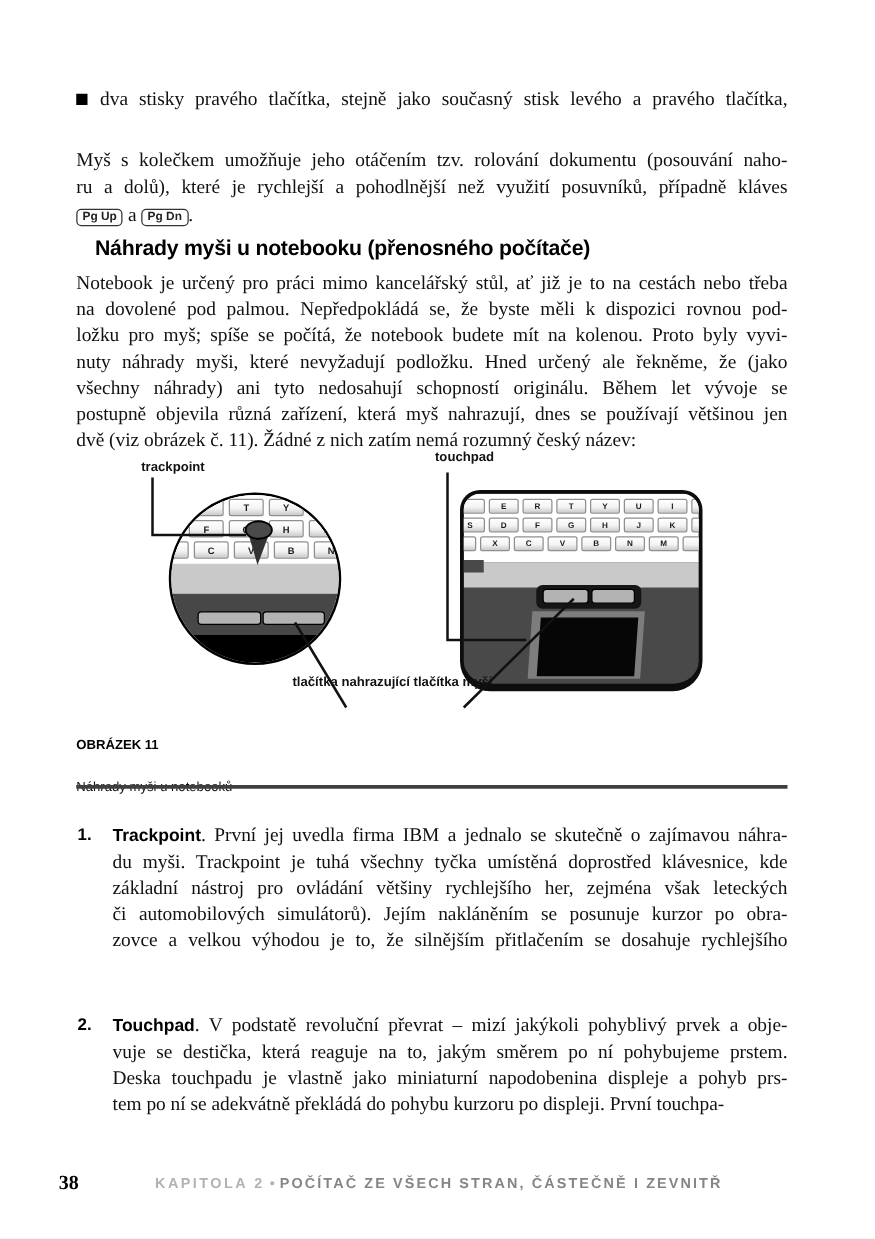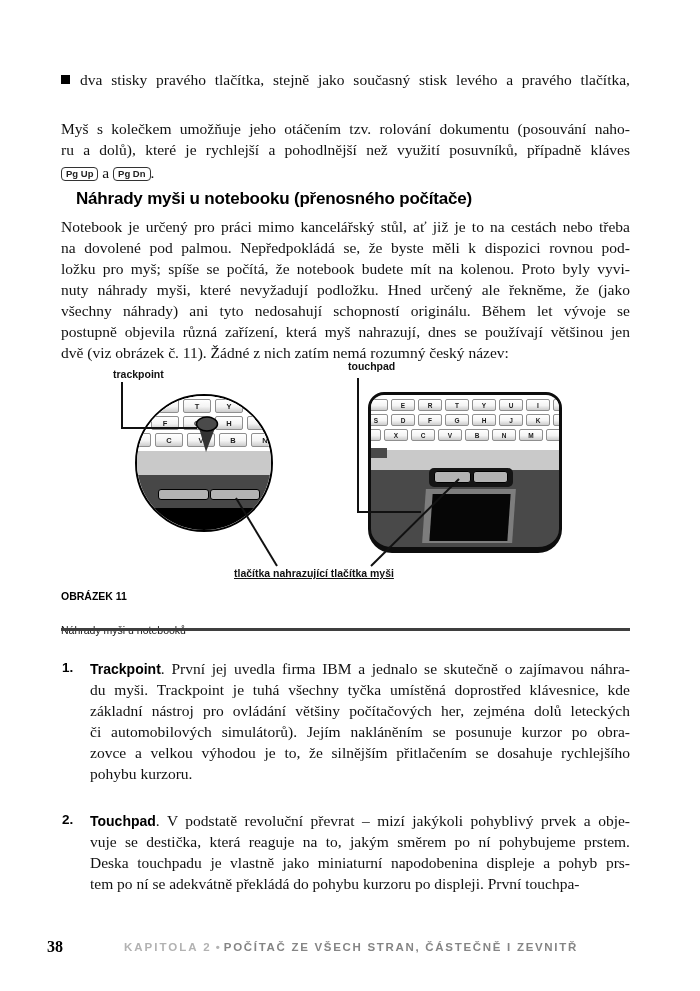--- a/index.html
+++ b/index.html
@@ -103,21 +103,21 @@
       <div class="tline jl">na dovolené pod palmou. Nepředpokládá se, že byste měli k dispozici rovnou pod-</div>
       <div class="tline jl">ložku pro myš; spíše se počítá, že notebook budete mít na kolenou. Proto byly vyvi-</div>
       <div class="tline jl">nuty náhrady myši, které nevyžadují podložku. Hned určený ale řekněme, že (jako</div>
       <div class="tline jl">všechny náhrady) ani tyto nedosahují schopností originálu. Během let vývoje se</div>
       <div class="tline jl">postupně objevila různá zařízení, která myš nahrazují, dnes se používají většinou jen</div>
       <div class="tline">dvě (viz obrázek č. 11). Žádné z nich zatím nemá rozumný český název:</div>
     </div>
 
   <div class="fig-label" style="left:113px;top:368px;">trackpoint</div>
   <div class="fig-label" style="left:348px;top:360px;">touchpad</div>
-  <div class="fig-label" style="left:234px;top:567px;text-decoration:underline;">tlačítka nahrazující tlačítka myši</div>
+  <div class="fig-label" style="left:234px;top:540px;">tlačítka nahrazující tlačítka myši</div>
 
   <div class="circle-fig">
     <div class="kb-area">
       <div class="keyrow" style="top:3px;">
           <span class="key" style="left: 46px;">T</span>
           <span class="key" style="left: 78px;">Y</span>
           <span class="key blank" style="left: 14px;"></span>
           <span class="key blank" style="left: 110px;"></span>
         </div>
       <div class="keyrow" style="top:20px;">
@@ -195,24 +195,23 @@
   <div class="caption-label">OBRÁZEK 11</div>
   <div class="caption-text">Náhrady myši u notebooků</div>
   <div class="caption-rule"></div>
 
   <div class="block list-item item-1">
     <span class="item-num">1.</span>
     <div class="item-body">
       <div class="tline jl"><span class="term">Trackpoint</span><span>. První jej uvedla firma IBM a jednalo se skutečně o zajímavou náhra-</span></div>
       <div>
           <div class="tline jl">du myši. Trackpoint je tuhá všechny tyčka umístěná doprostřed klávesnice, kde</div>
-          <div class="tline jl">základní nástroj pro ovládání většiny počítačových her, zejména dolů leteckých</div>
+          <div class="tline jl">základní nástroj pro ovládání většiny rychlejšího her, zejména však leteckých</div>
           <div class="tline jl">či automobilových simulátorů). Jejím nakláněním se posunuje kurzor po obra-</div>
           <div class="tline jl">zovce a velkou výhodou je to, že silnějším přitlačením se dosahuje rychlejšího</div>
-          <div class="tline">pohybu kurzoru.</div>
         </div>
     </div>
   </div>
 
   <div class="block list-item item-2">
     <span class="item-num">2.</span>
     <div class="item-body">
       <div class="tline jl"><span class="term">Touchpad</span><span>. V podstatě revoluční převrat – mizí jakýkoli pohyblivý prvek a obje-</span></div>
       <div>
           <div class="tline jl">vuje se destička, která reaguje na to, jakým směrem po ní pohybujeme prstem.</div>

